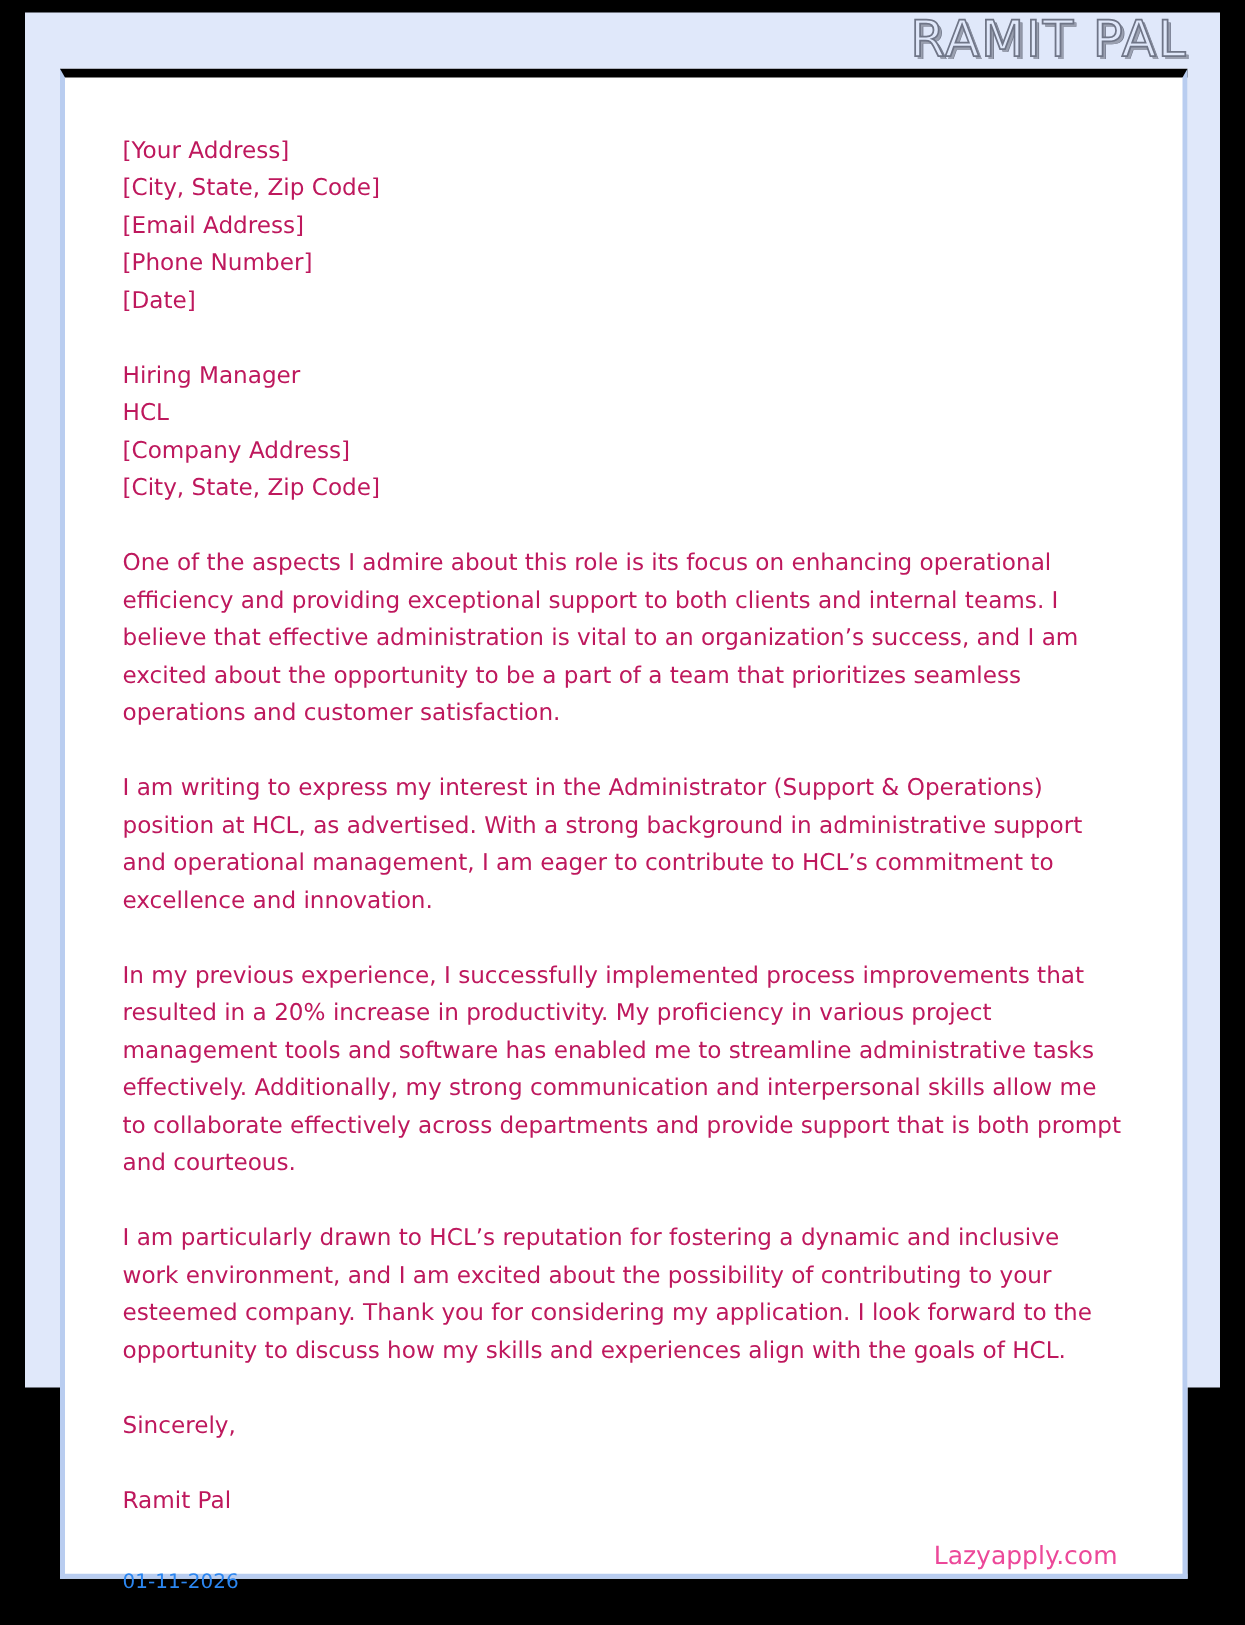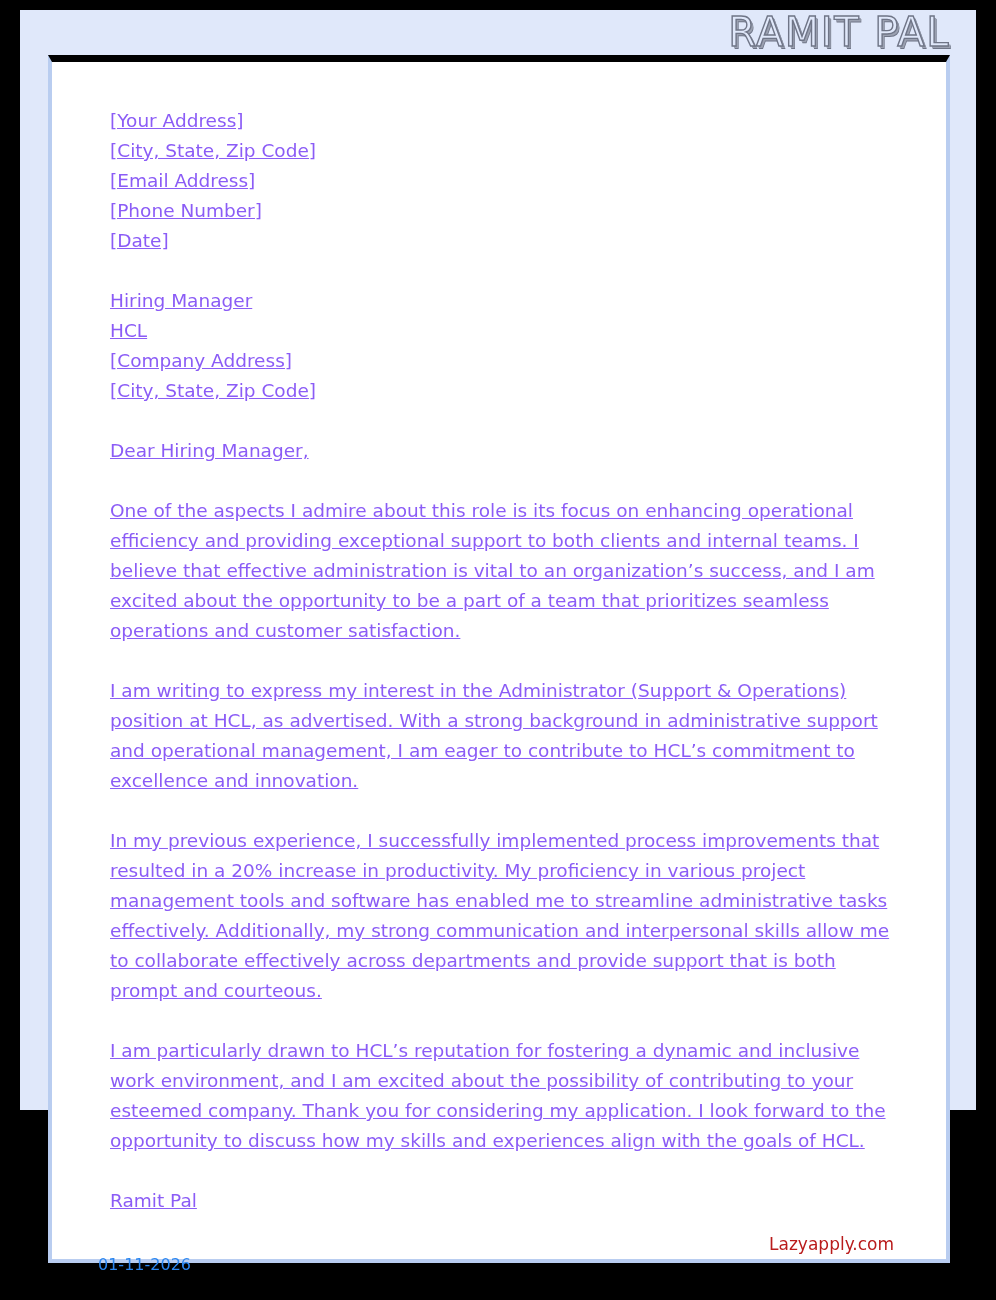--- a/index.html
+++ b/index.html
@@ -84,43 +84,42 @@
     position: absolute;
     left: 46px;
     top: 44px;
     width: 800px;
   }
 
   .letter-body .blk {
     font-family: "DejaVu Sans", sans-serif;
     font-size: 18.5px;
     line-height: 30px;
-    color: #8b5cf6;
-    margin: 0 0 30px 12px;
+    color: #be185d;
+    margin: 0 0 30px 0;
     white-space: pre-line;
     text-align: left;
-    text-decoration: underline;
   }
   .letter-body .blk:last-child { margin-bottom: 0; }
 
   .blk.addr      { white-space: pre-line; }
   .blk.recipient { white-space: pre-line; }
   .blk.salutation{ }
   .blk.para      { }
   .blk.signoff   { white-space: pre-line; }
 
   
   .panel-watermark {
     position: absolute;
     right: 52px;
     bottom: 6px;
     font-family: "DejaVu Sans", sans-serif;
-    font-size: 17px;
+    font-size: 20px;
     line-height: 18px;
-    color: #b91c1c;
+    color: #ec4899;
     white-space: nowrap;
   }
 
   
   .date-stamp {
     position: absolute;
     left: 78px;
     top: 1243px;
     font-family: "DejaVu Sans", sans-serif;
     font-size: 16px;
@@ -148,30 +147,30 @@
 [City, State, Zip Code]
 [Email Address]
 [Phone Number]
 [Date]</p>
 
         <p class="blk recipient">Hiring Manager
 HCL
 [Company Address]
 [City, State, Zip Code]</p>
 
-        <p class="blk salutation">Dear Hiring Manager,</p>
 
         <p class="blk para">One of the aspects I admire about this role is its focus on enhancing operational efficiency and providing exceptional support to both clients and internal teams. I believe that effective administration is vital to an organization’s success, and I am excited about the opportunity to be a part of a team that prioritizes seamless operations and customer satisfaction.</p>
 
         <p class="blk para">I am writing to express my interest in the Administrator (Support &amp; Operations) position at HCL, as advertised. With a strong background in administrative support and operational management, I am eager to contribute to HCL’s commitment to excellence and innovation.</p>
 
         <p class="blk para">In my previous experience, I successfully implemented process improvements that resulted in a 20% increase in productivity. My proficiency in various project management tools and software has enabled me to streamline administrative tasks effectively. Additionally, my strong communication and interpersonal skills allow me to collaborate effectively across departments and provide support that is both prompt and courteous.</p>
 
         <p class="blk para">I am particularly drawn to HCL’s reputation for fostering a dynamic and inclusive work environment, and I am excited about the possibility of contributing to your esteemed company. Thank you for considering my application. I look forward to the opportunity to discuss how my skills and experiences align with the goals of HCL.</p>
 
+        <p class="blk signoff">Sincerely,</p>
 
         <p class="blk signoff">Ramit Pal</p>
 
       </div>
 
       <div class="panel-watermark">Lazyapply.com</div>
 
     </div>
 
     <div class="date-stamp">01-11-2026</div>

